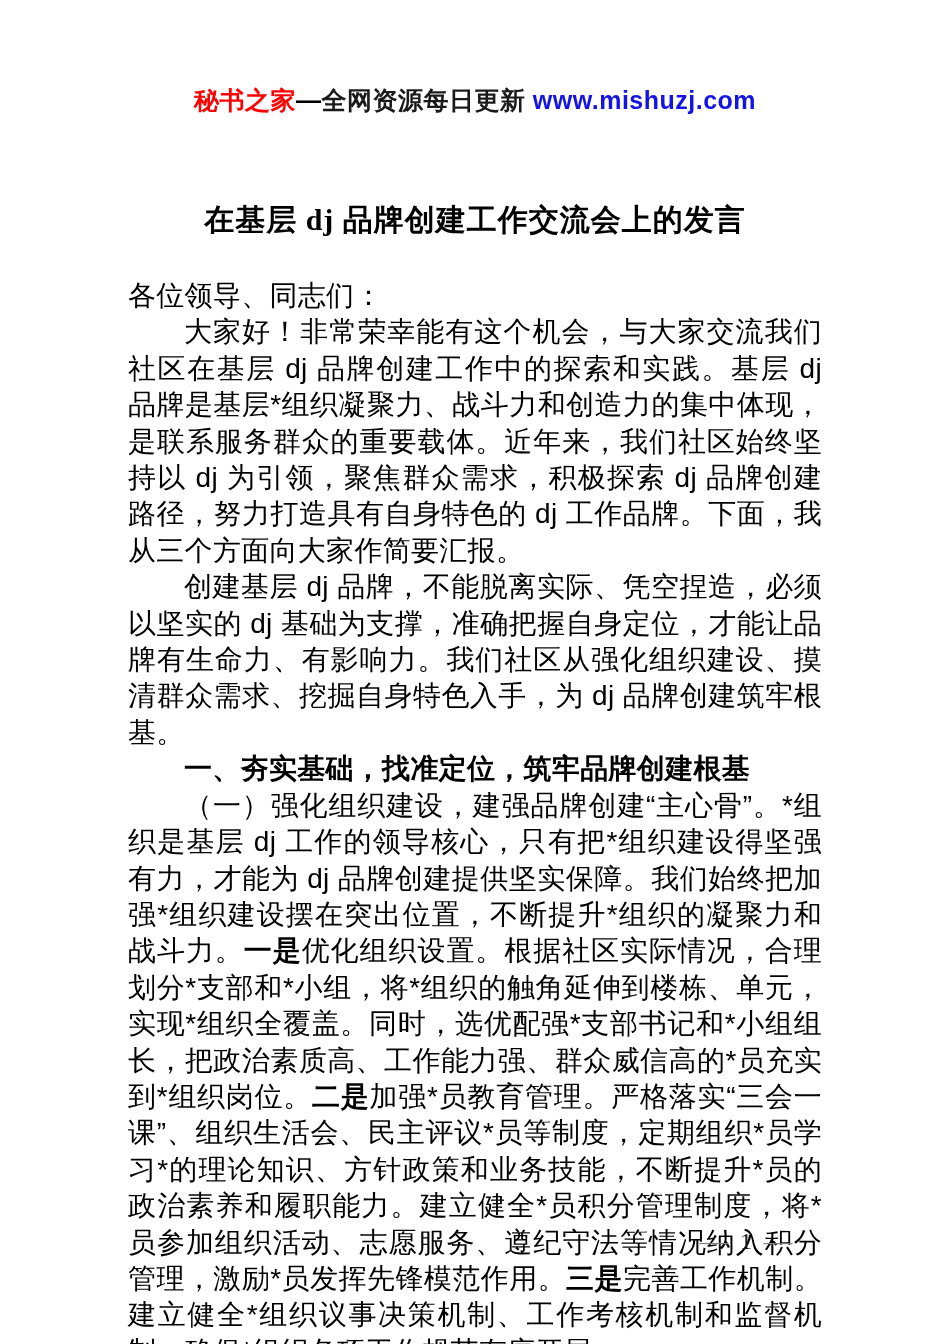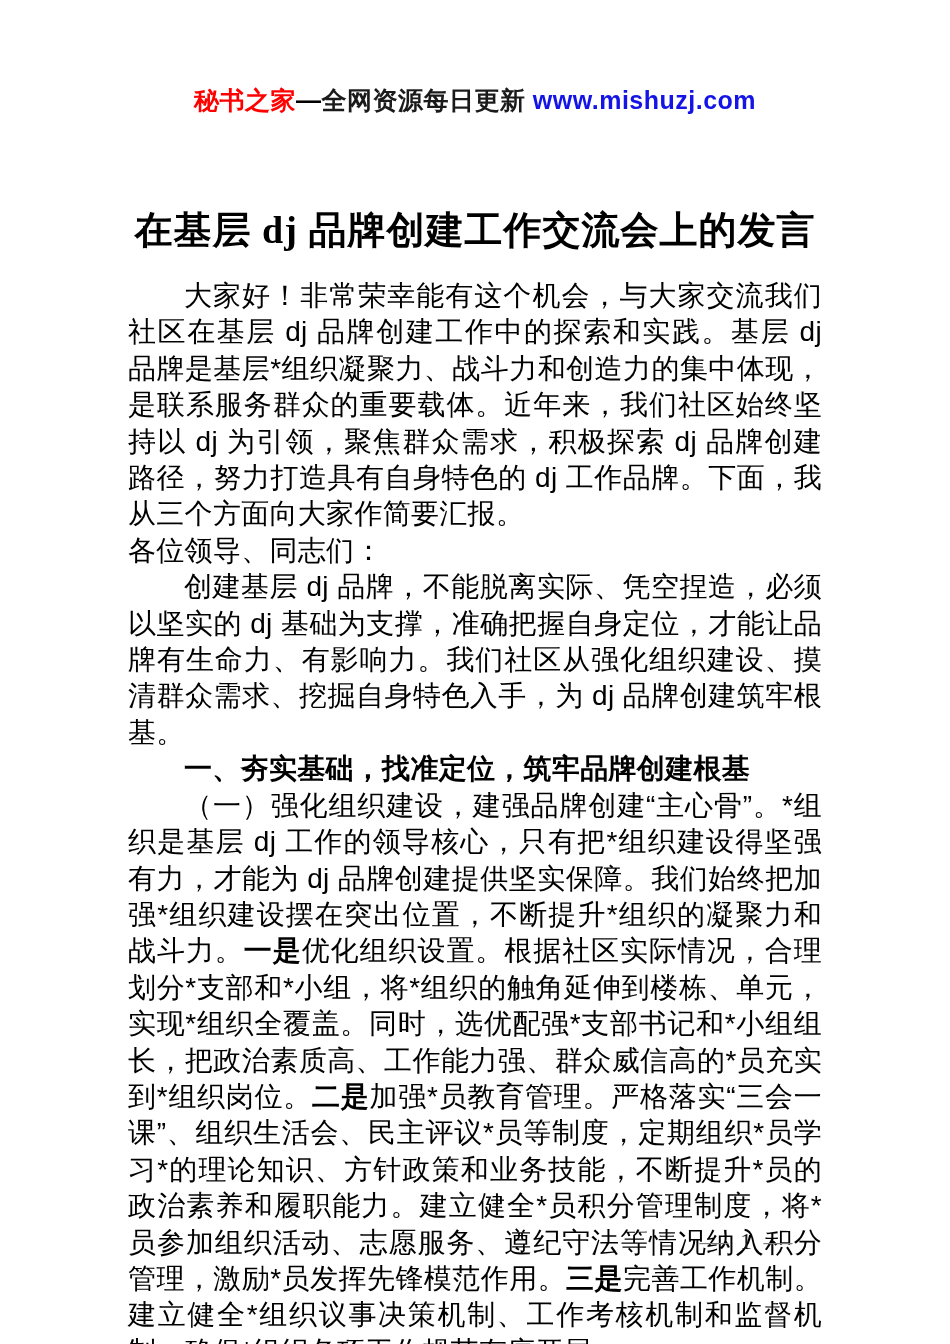--- a/index.html
+++ b/index.html
@@ -32,21 +32,21 @@
   .dashsep { color: #000000; font-weight: 600; }
   .tagline { color: #1a1a1a; font-weight: 600; }
   .siteurl { color: #1414e6; font-weight: 600; text-decoration: none; }
   
   .doc-title {
     position: absolute;
     left: 0; top: 180px;
     width: 950px;
     text-align: center;
     font-family: "Liberation Serif", serif;
-    font-size: 38px;
+    font-size: 30px;
     font-weight: 700;
     letter-spacing: 1px;
     white-space: nowrap;
   }
   
   .doc-body {
     position: absolute;
     left: 128px; top: 278px;
     width: 694px;
     font-size: 28px;
@@ -85,22 +85,22 @@
 <div class="page">
 
   <div class="site-header">
     <span class="brand">秘书之家</span><span class="dashsep">—</span><span class="tagline">全网资源每日更新</span>
     <span class="siteurl">www.mishuzj.com</span>
   </div>
 
   <h1 class="doc-title">在基层 dj 品牌创建工作交流会上的发言</h1>
 
   <div class="doc-body">
+      <p class="para"><span>各位领导、同志们：</span></p>
       <p class="para indent"><span>大家好！非常荣幸能有这个机会，与大家交流我们社区在基层 dj 品牌创建工作中的探索和实践。基层 dj 品牌是基层*组织凝聚力、战斗力和创造力的集中体现，是联系服务群众的重要载体。近年来，我们社区始终坚持以 dj 为引领，聚焦群众需求，积极探索 dj 品牌创建路径，努力打造具有自身特色的 dj 工作品牌。下面，我从三个方面向大家作简要汇报。</span></p>
-      <p class="para"><span>各位领导、同志们：</span></p>
       <p class="para indent"><span>创建基层 dj 品牌，不能脱离实际、凭空捏造，必须以坚实的 dj 基础为支撑，准确把握自身定位，才能让品牌有生命力、有影响力。我们社区从强化组织建设、摸清群众需求、挖掘自身特色入手，为 dj 品牌创建筑牢根基。</span></p>
       <p class="para indent"><span class="bold">一、夯实基础，找准定位，筑牢品牌创建根基</span></p>
       <p class="para indent"><span>（一）强化组织建设，建强品牌创建“主心骨”。*组织是基层 dj 工作的领导核心，只有把*组织建设得坚强有力，才能为 dj 品牌创建提供坚实保障。我们始终把加强*组织建设摆在突出位置，不断提升*组织的凝聚力和战斗力。</span><span class="bold">一是</span><span>优化组织设置。根据社区实际情况，合理划分*支部和*小组，将*组织的触角延伸到楼栋、单元，实现*组织全覆盖。同时，选优配强*支部书记和*小组组长，把政治素质高、工作能力强、群众威信高的*员充实到*组织岗位。</span><span class="bold">二是</span><span>加强*员教育管理。严格落实“三会一课”、组织生活会、民主评议*员等制度，定期组织*员学习*的理论知识、方针政策和业务技能，不断提升*员的政治素养和履职能力。建立健全*员积分管理制度，将*员参加组织活动、志愿服务、遵纪守法等情况纳入积分管理，激励*员发挥先锋模范作用。</span><span class="bold">三是</span><span>完善工作机制。建立健全*组织议事决策机制、工作考核机制和监督机制，确保*组织各项工作规范有序开展。</span></p>
     </div>
 
   <div class="page-footer">
     <div class="page-num-group">
       <span class="pn-dash">—</span>
       <span class="pn-number">1</span>
       <span class="pn-dash">—</span>

